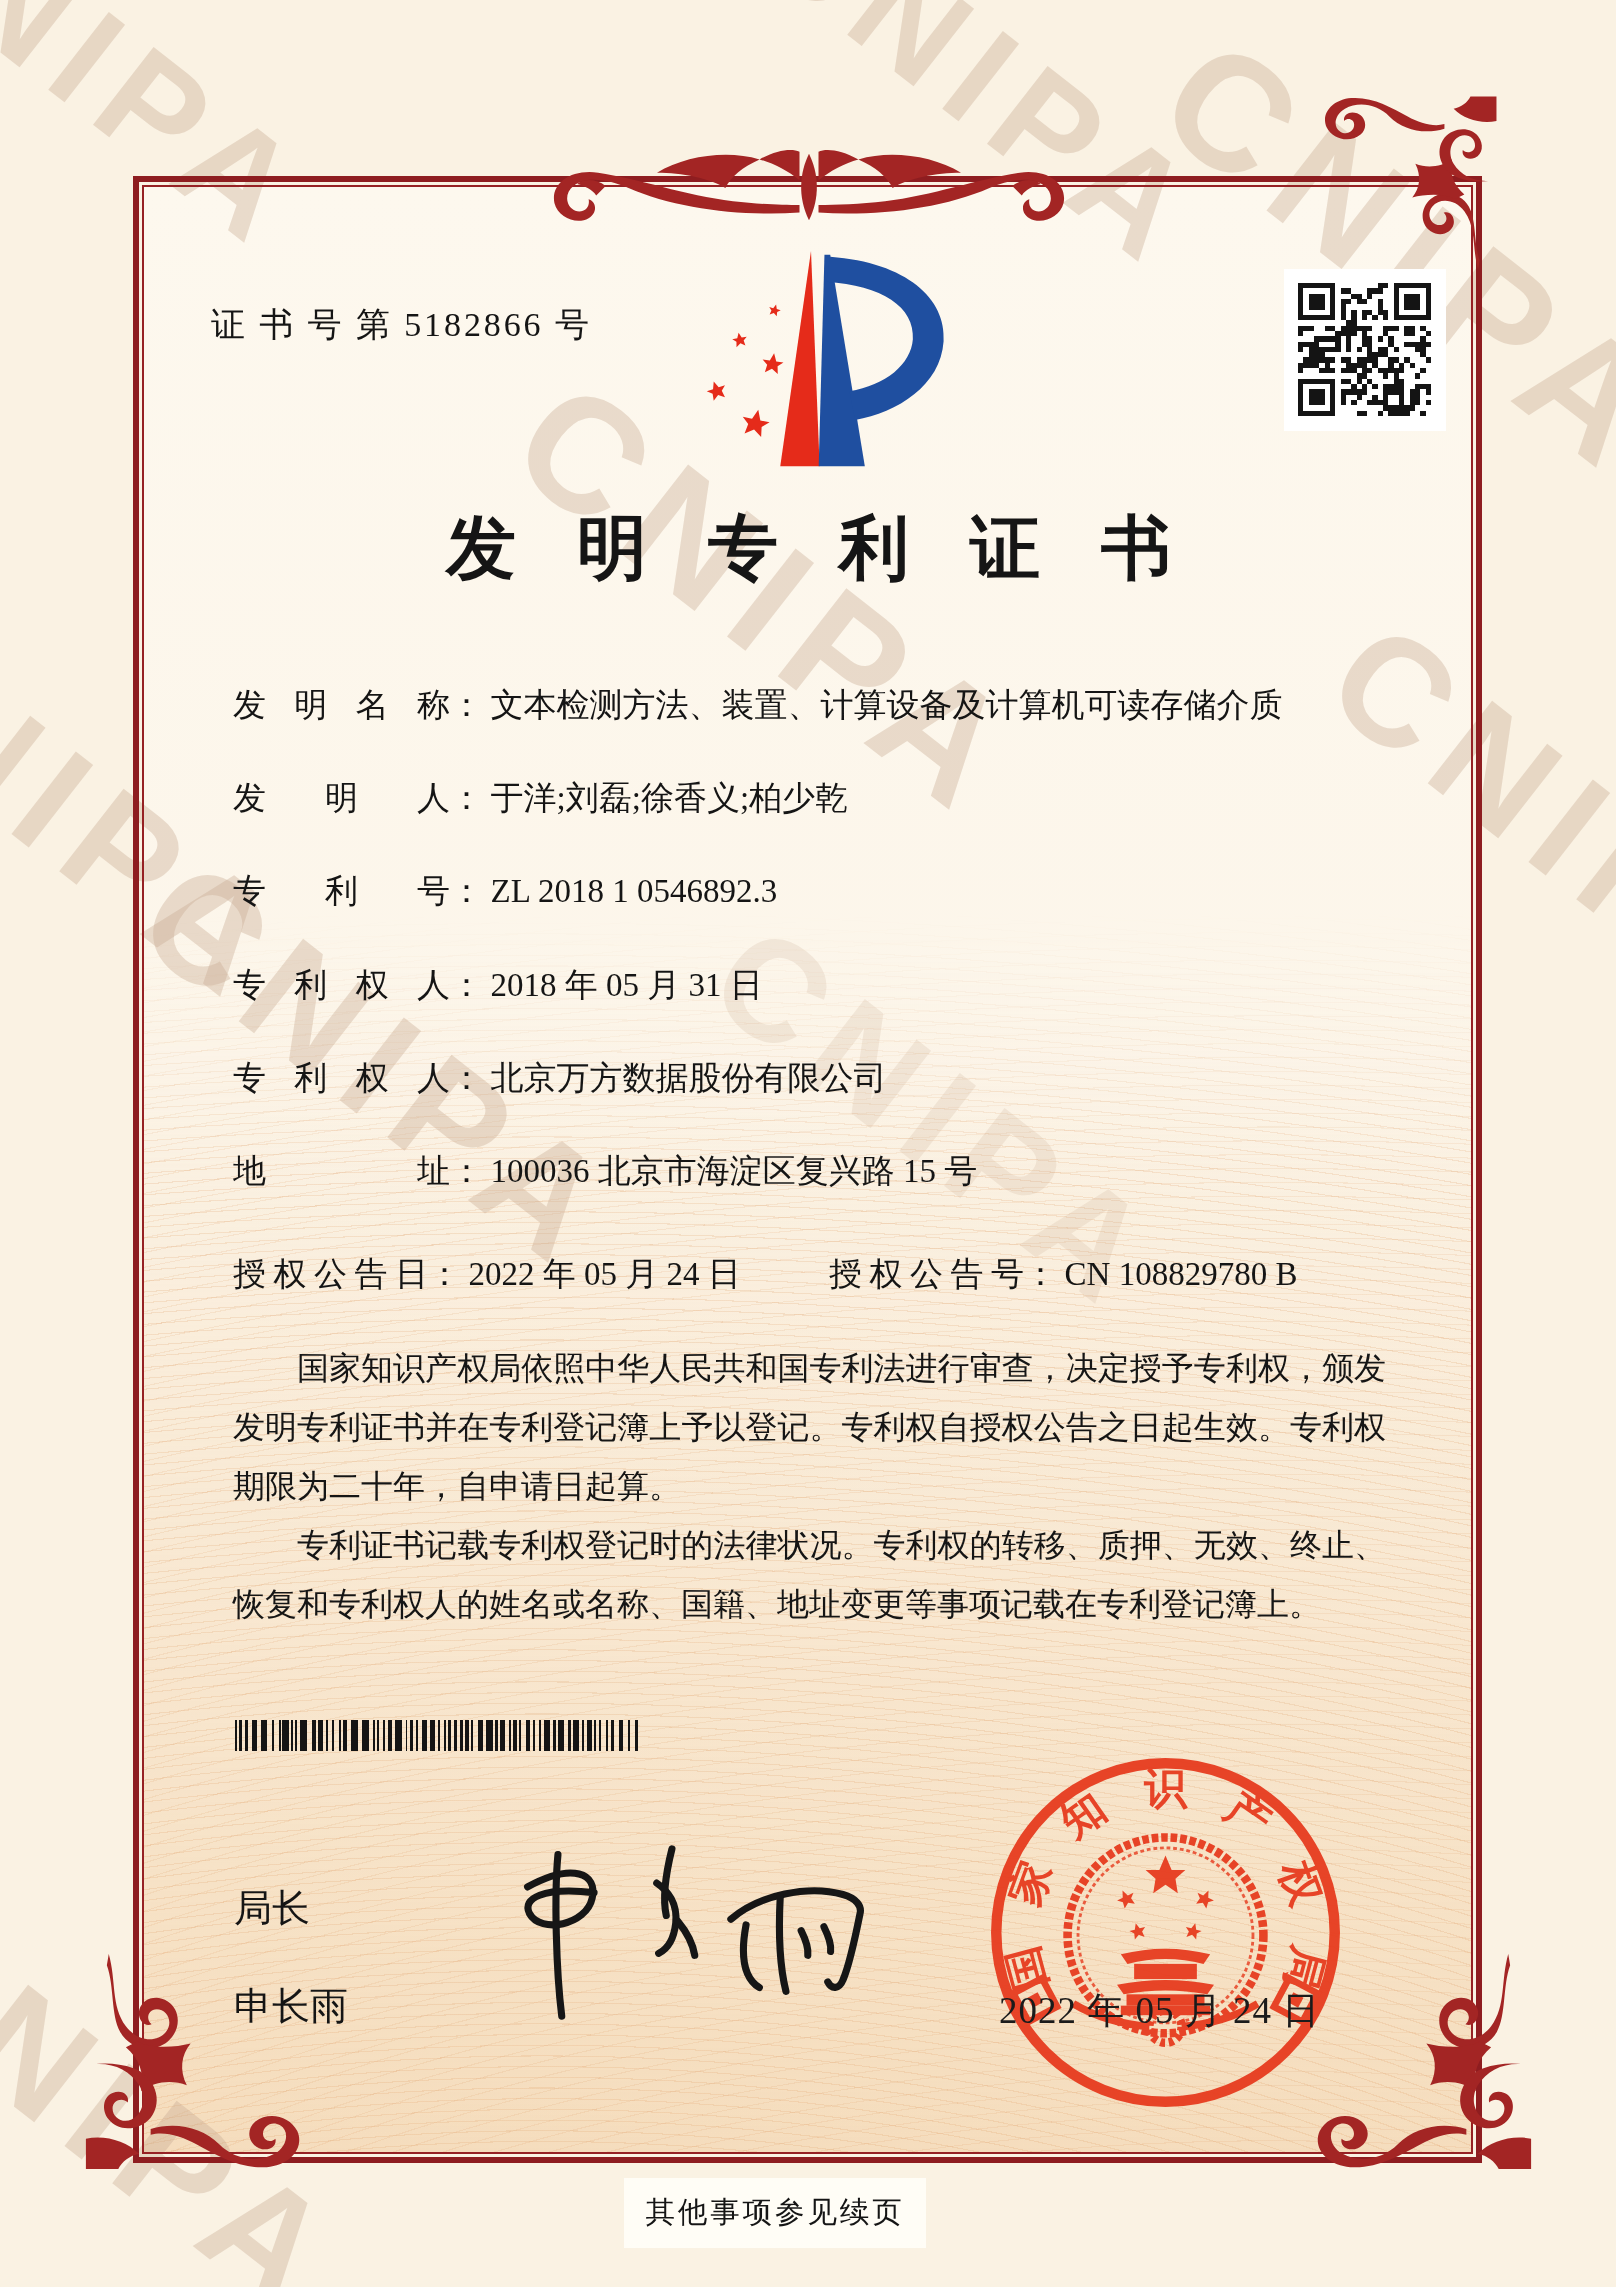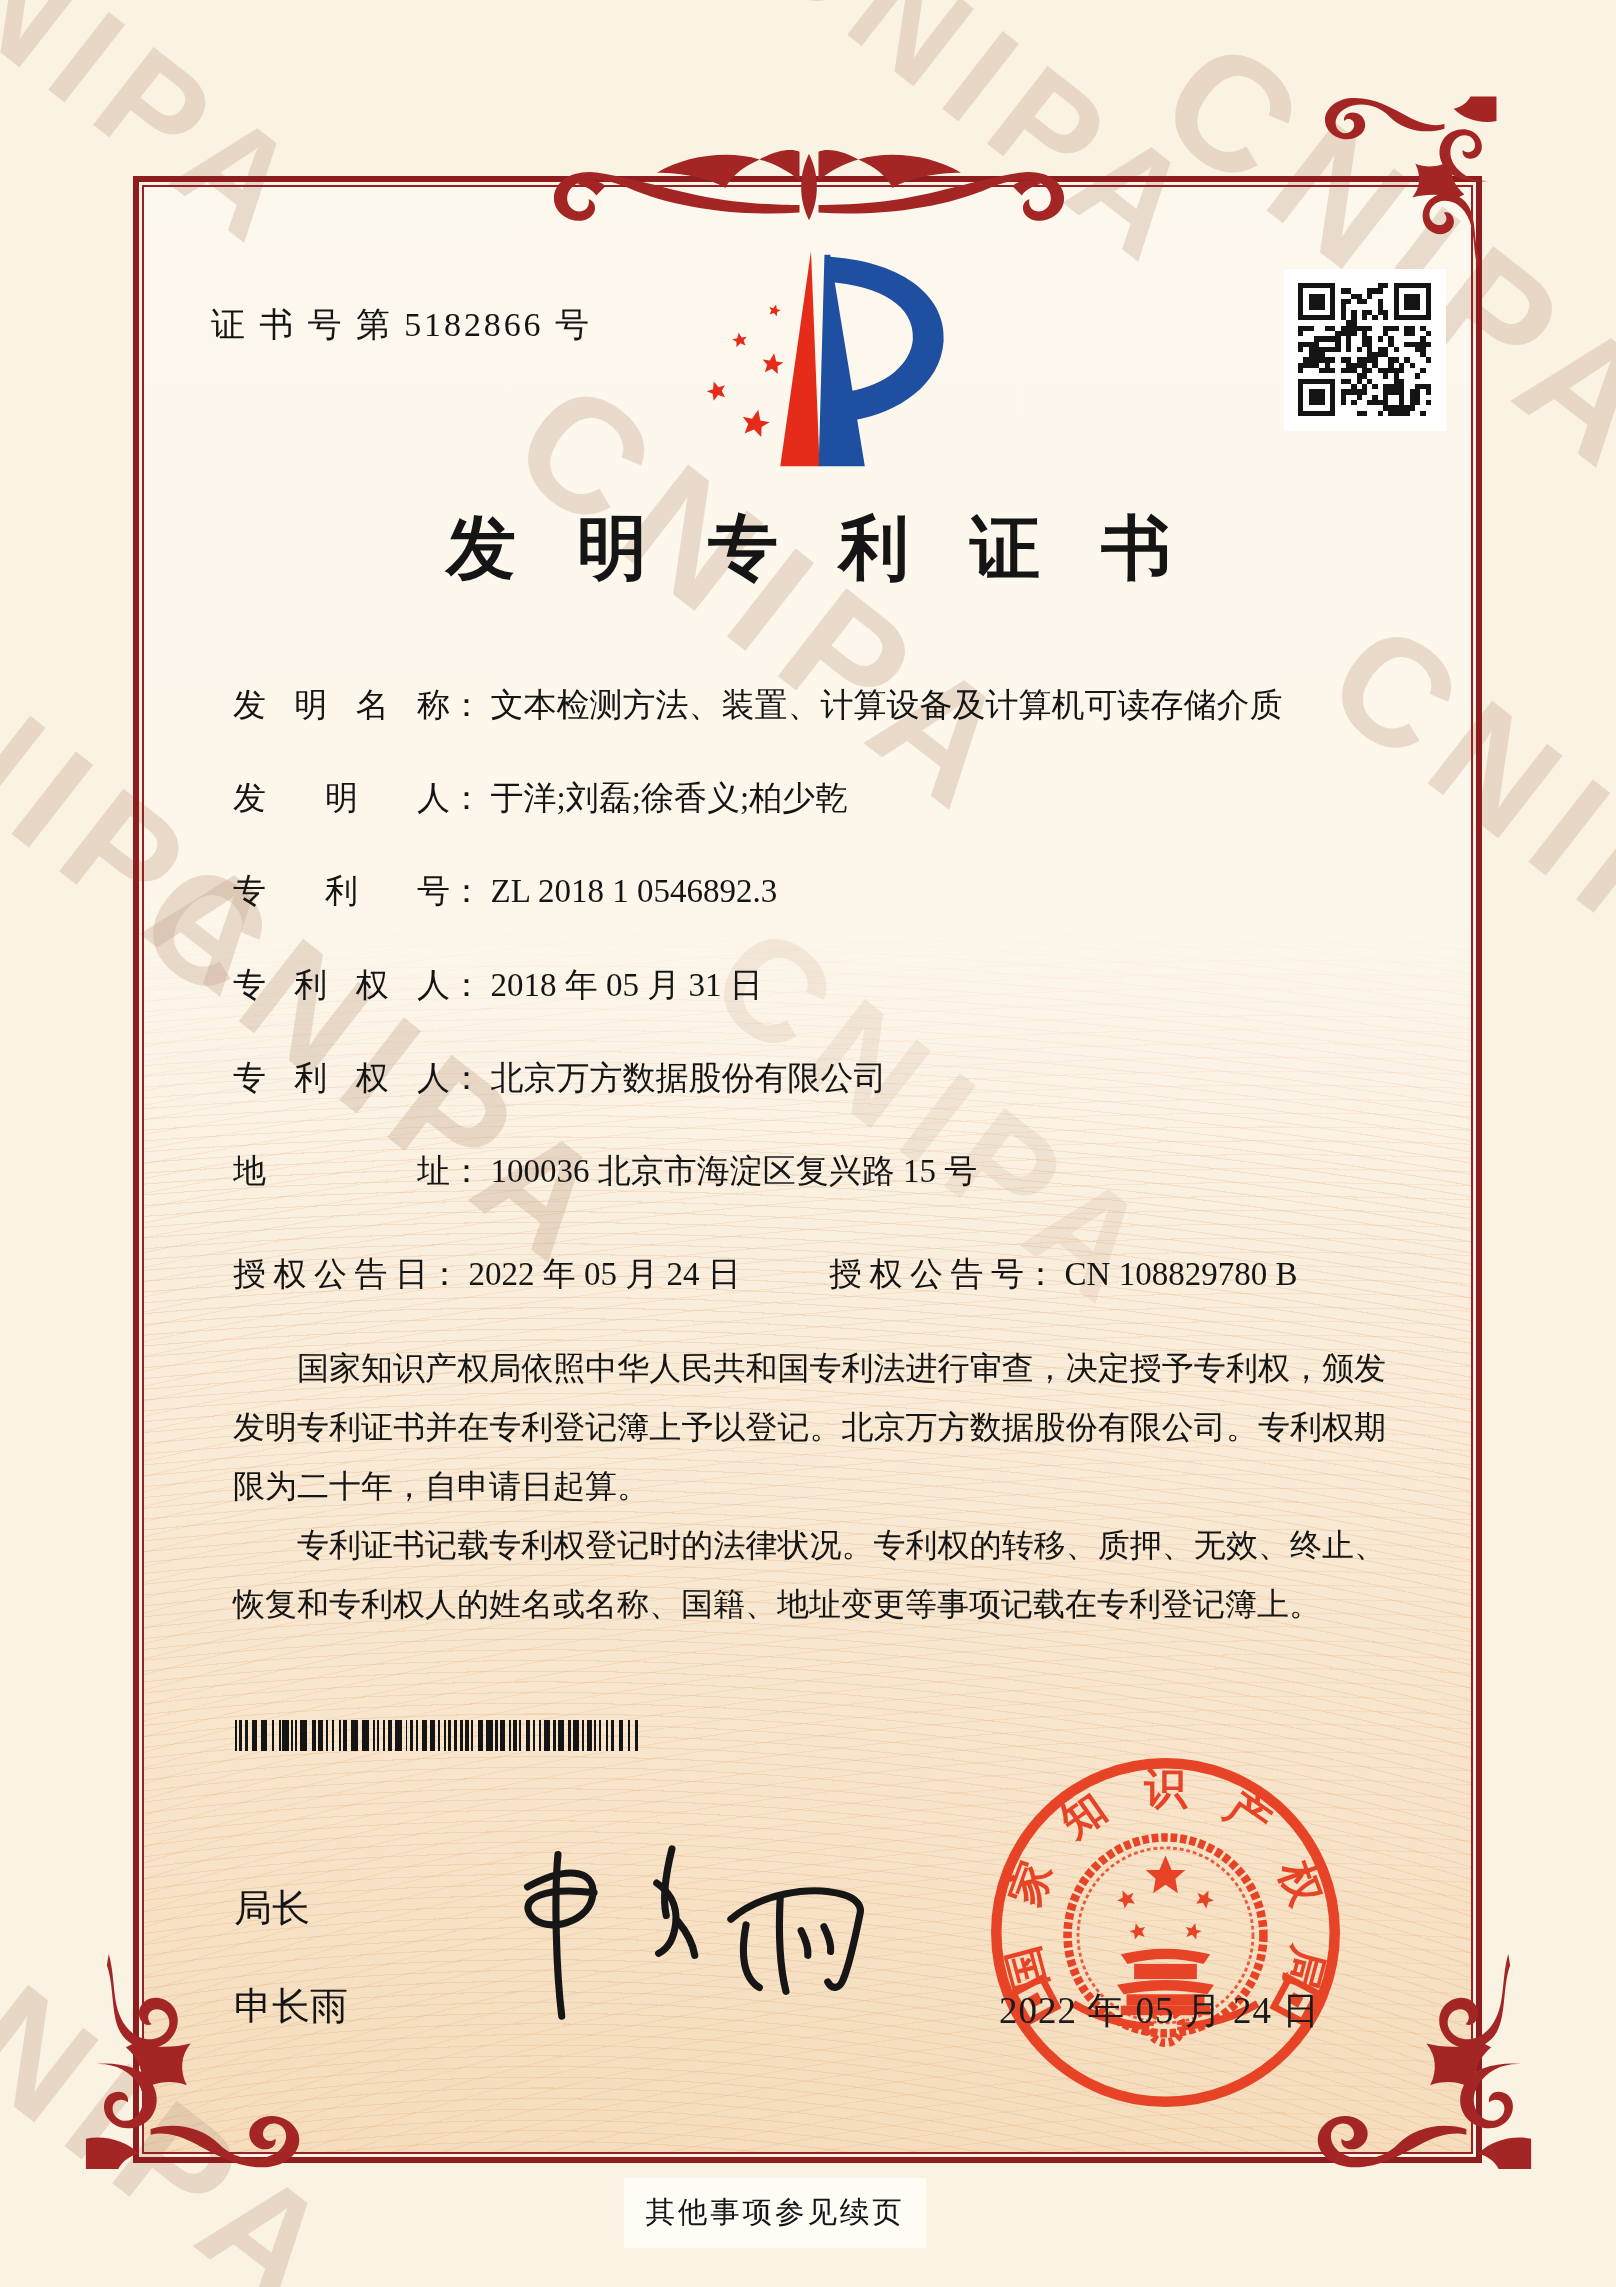--- a/index.html
+++ b/index.html
@@ -386,21 +386,21 @@
       <span class="lbl">地址</span><span class="colon">：</span><span>100036 北京市海淀区复兴路 15 号</span>
     </div>
     <div class="row" style="top:1252px;">
       <span class="lbl w5">授权公告日</span><span class="colon">：</span><span>2022 年 05 月 24 日</span>
     </div>
     <div class="row g2" style="top:1252px;">
       <span class="lbl w5">授权公告号</span><span class="colon">：</span><span>CN 108829780 B</span>
     </div>
 
     <div class="body-text">
-      <p>国家知识产权局依照中华人民共和国专利法进行审查，决定授予专利权，颁发发明专利证书并在专利登记簿上予以登记。北京万方数据股份有限公司。专利权期限为二十年，自申请日起算。</p>
+      <p>国家知识产权局依照中华人民共和国专利法进行审查，决定授予专利权，颁发发明专利证书并在专利登记簿上予以登记。专利权自授权公告之日起生效。专利权期限为二十年，自申请日起算。</p>
       <p>专利证书记载专利权登记时的法律状况。专利权的转移、质押、无效、终止、恢复和专利权人的姓名或名称、国籍、地址变更等事项记载在专利登记簿上。</p>
     </div>
 
     <div class="barcode">
       <svg id="barcode-svg" width="410" height="31" viewBox="0 0 431 33" shape-rendering="crispEdges">
           <rect x="0" y="0" width="3" height="33" fill="#141414"></rect>
           <rect x="5" y="0" width="3" height="33" fill="#141414"></rect>
           <rect x="11" y="0" width="3" height="33" fill="#141414"></rect>
           <rect x="19" y="0" width="5" height="33" fill="#141414"></rect>
           <rect x="28" y="0" width="7" height="33" fill="#141414"></rect>

